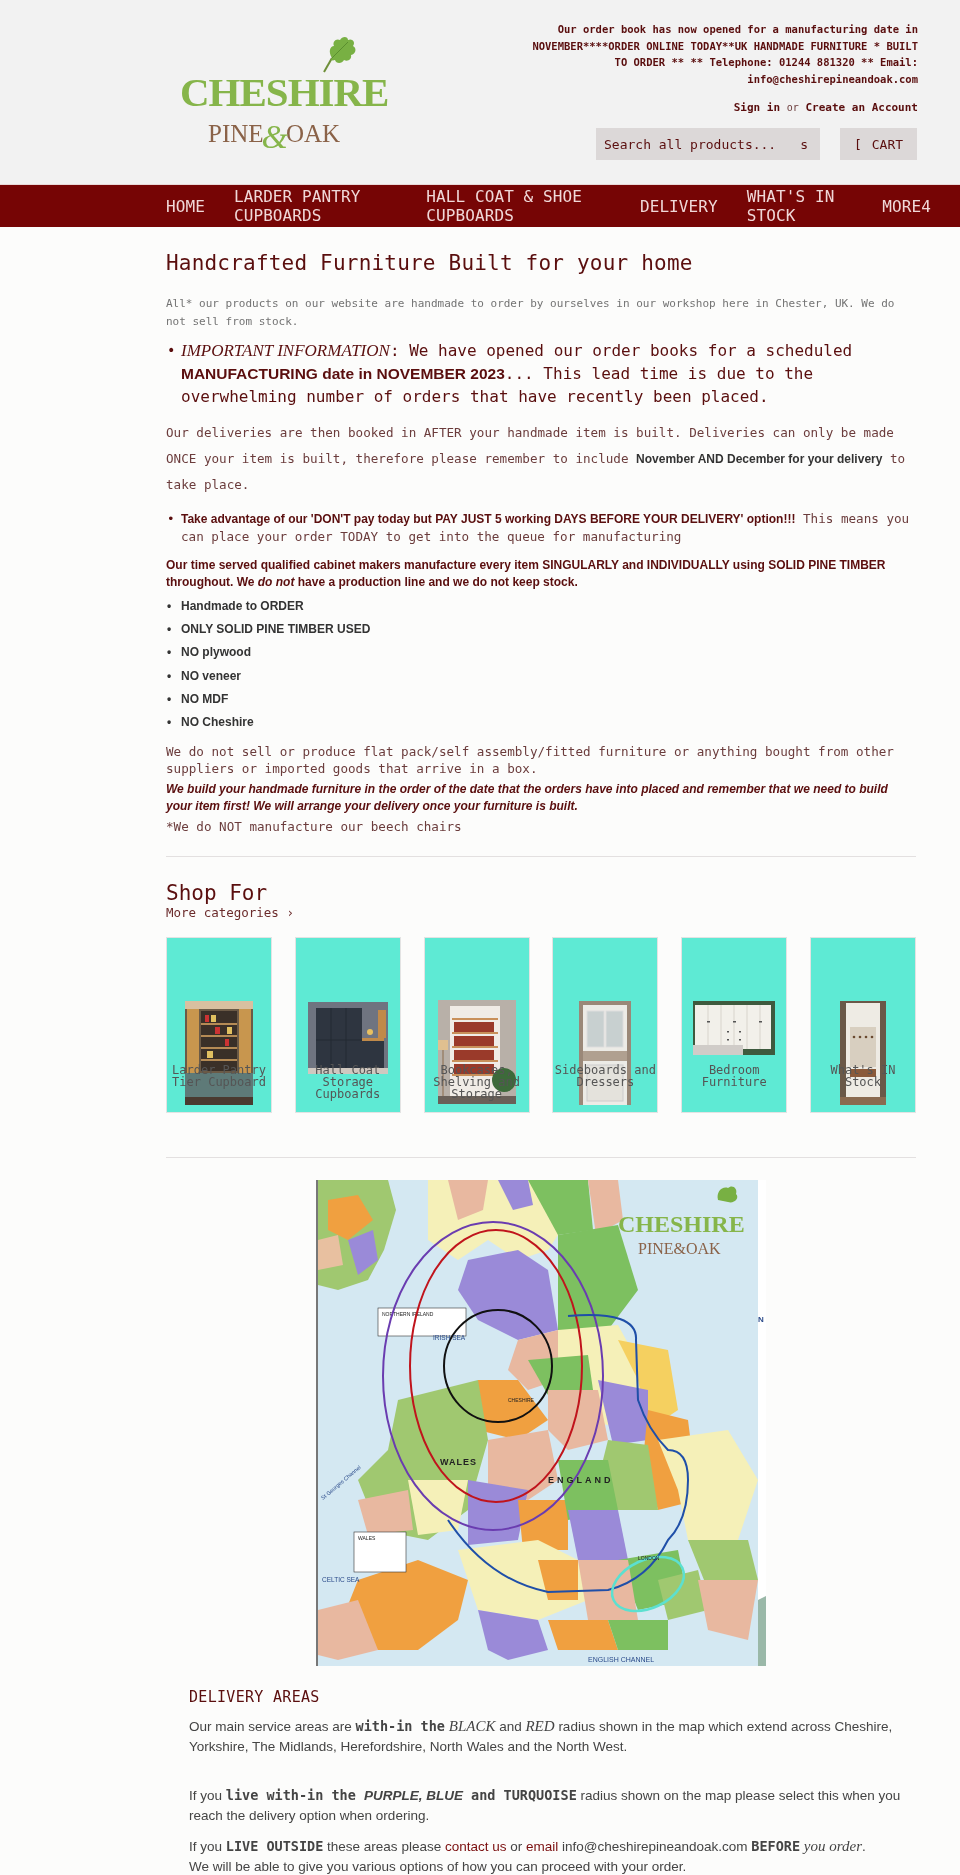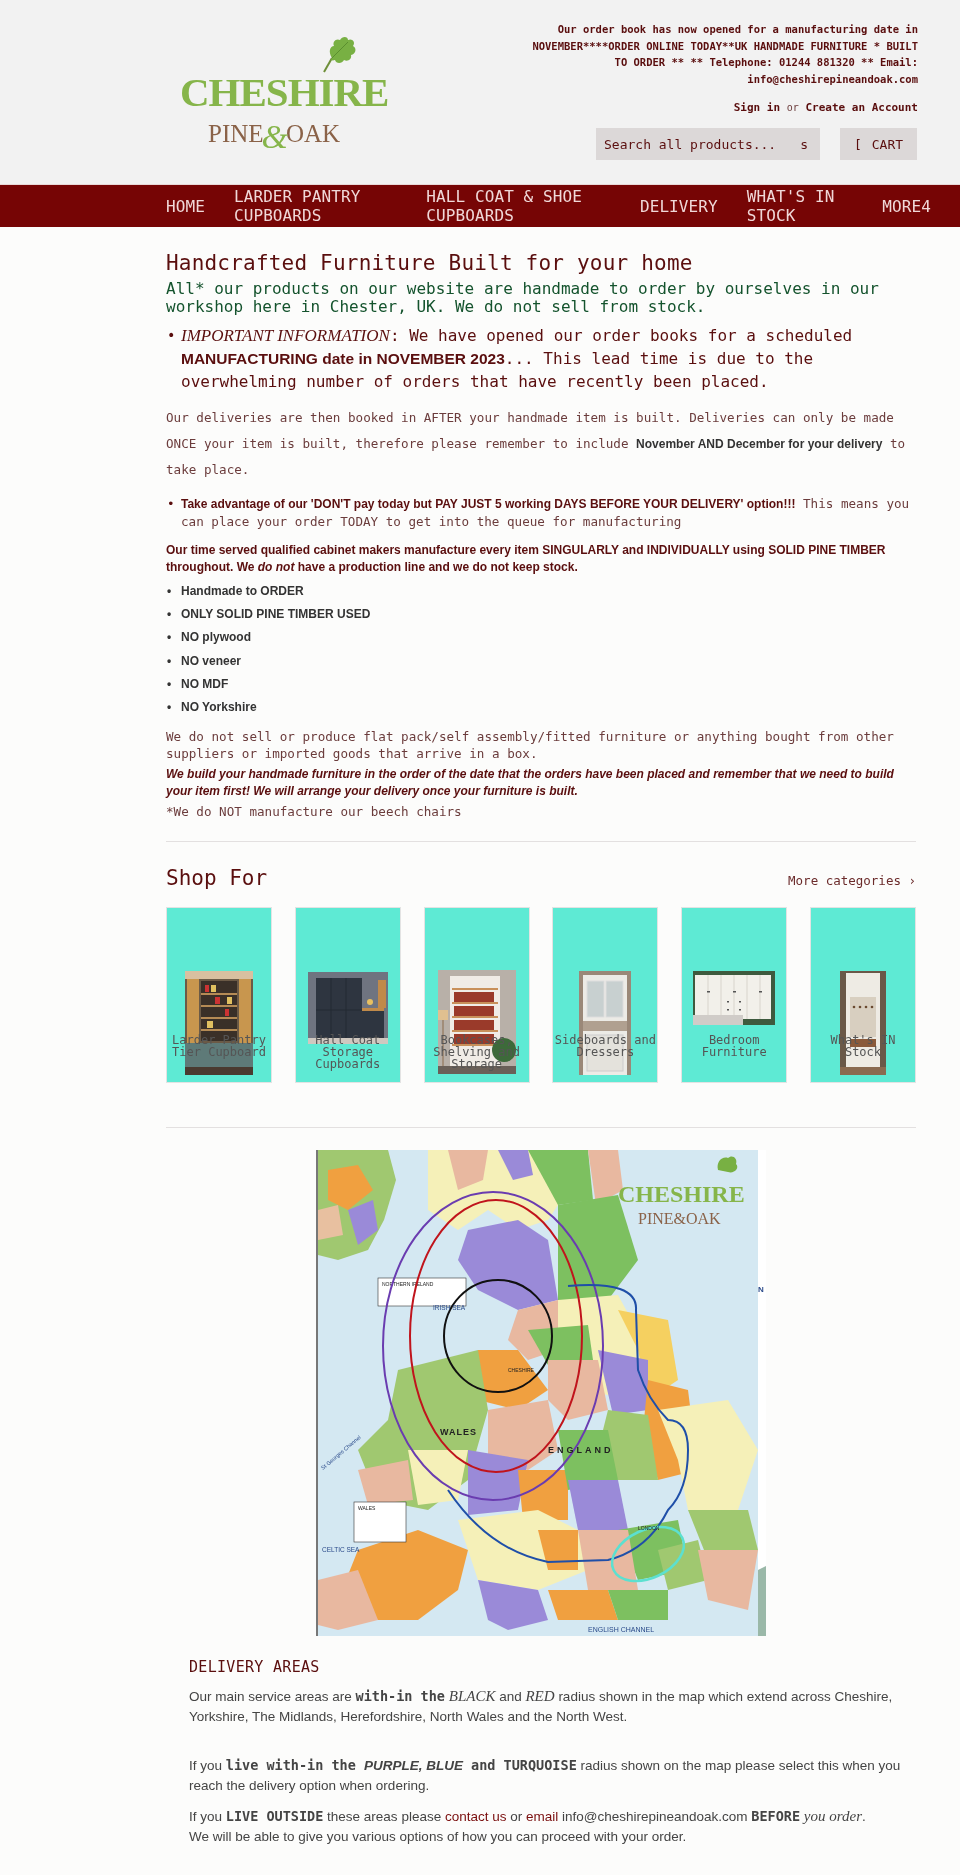--- a/index.html
+++ b/index.html
@@ -22,42 +22,42 @@
   .search .sicon { font-size: 13px; }
   .cart { position: absolute; left: 840px; top: 128px; width: 77px; height: 32px; background: #dcd8d8; display: flex; align-items: center; justify-content: center; gap: 10px; font-size: 13px; color: #5a0e0e; }
 
   
   .nav { background: #760505; height: 43px; border-top: 1px solid #e8d8d8; display: flex; align-items: center; padding-left: 166px; }
   .nav a { color: #f0d8d8; font-size: 16px; text-decoration: none; margin-right: 29px; letter-spacing: 0.1px; }
 
   
   .main { width: 750px; margin-left: 166px; }
   h1.title { font-size: 21px; font-weight: normal; color: #5a0e0e; margin-top: 24px; letter-spacing: 0.2px; }
-  p.intro { font-size: 16px; line-height: 18px; color: #14532d; margin-top: 5px; }
+  p.intro { font-size: 11px; line-height: 18px; color: #737373; margin-top: 20px; }
   ul.imp { margin-top: 8px; padding-left: 15px; list-style: none; }
   ul.imp li { position: relative; font-size: 16px; line-height: 23px; color: #5a0e0e; }
   ul.imp li::before { content: "•"; position: absolute; left: -14px; top: 0; font-size: 14px; }
   .imp-label { font-family: "Liberation Serif", serif; font-style: italic; font-size: 17px; }
   .imp-bold { font-family: "Liberation Sans", sans-serif; font-weight: bold; font-size: 15.5px; }
   p.deliv { font-size: 12.6px; line-height: 26px; color: #6b3c3c; margin-top: 12px; }
   p.deliv b { font-family: "Liberation Sans", sans-serif; color: #333; font-size: 12px; }
   ul.pay { margin-top: 12px; padding-left: 15px; list-style: none; }
   ul.pay li { position: relative; font-size: 12.6px; line-height: 18px; color: #6b3c3c; }
   ul.pay li::before { content: "•"; position: absolute; left: -14px; top: 0; color: #5a0e0e; }
   ul.pay b { font-family: "Liberation Sans", sans-serif; color: #5a0e0e; font-size: 12px; }
   p.cab { font-family: "Liberation Sans", sans-serif; font-weight: bold; font-size: 12px; line-height: 17px; color: #5a0e0e; margin-top: 11px; }
   ul.feat { list-style: none; padding-left: 15px; margin-top: 4px; }
   ul.feat li { position: relative; font-family: "Liberation Sans", sans-serif; font-weight: bold; font-size: 12px; color: #333; line-height: 23.2px; }
   ul.feat li::before { content: "•"; position: absolute; left: -14px; color: #333; }
   p.flat { font-size: 12.6px; line-height: 17px; color: #6b3c3c; margin-top: 9px; }
   p.build { font-family: "Liberation Sans", sans-serif; font-weight: bold; font-style: italic; font-size: 12px; line-height: 17px; color: #5a0e0e; margin-top: 4px; }
   p.beech { font-size: 12.6px; color: #6b3c3c; margin-top: 4px; }
   hr.sep { border: none; border-top: 1px solid #e3e0e0; margin-top: 22px; }
 
-  .shop-head { display: flex; justify-content: space-between; align-items: baseline; margin-top: 24px; }
+  .shop-head { display: flex; justify-content: space-between; align-items: baseline; margin-top: 24px; flex-direction: column; }
   .shop-head h2 { font-size: 21px; font-weight: normal; color: #5a0e0e; }
   .shop-head a { font-size: 12.5px; color: #6b2b2b; text-decoration: none; }
   .cards { display: flex; justify-content: space-between; margin-top: 17px; }
   .card { width: 106px; height: 176px; background: #5eead4; border: 1px solid #e3e3e3; position: relative; overflow: hidden; }
   .card .img { position: absolute; left: 50%; transform: translateX(-50%); }
   .card .lbl { position: absolute; left: 0; right: 0; text-align: center; font-size: 12px; line-height: 12px; color: #555; top: 126px; }
   hr.sep2 { border: none; border-top: 1px solid #e3e0e0; margin-top: 44px; }
 
   .map { position: relative; width: 450px; height: 486px; margin: 22px 0 0 150px; border-left: 2px solid #777; background: #cfe4ef; overflow: hidden; }
   .map svg { position: absolute; left: 0; top: 0; }
@@ -128,25 +128,25 @@
   </ul>
 
   <p class="cab"><span>Our time served qualified cabinet makers manufacture every item SINGULARLY and INDIVIDUALLY using SOLID PINE TIMBER throughout. We </span><i>do not</i><span> have a production line and we do not keep stock.</span></p>
 
   <ul class="feat">
     <li>Handmade to ORDER</li>
     <li>ONLY SOLID PINE TIMBER USED</li>
     <li>NO plywood</li>
     <li>NO veneer</li>
     <li>NO MDF</li>
-    <li>NO Yorkshire</li>
+    <li>NO Cheshire</li>
   </ul>
 
   <p class="flat">We do not sell or produce flat pack/self assembly/fitted furniture or anything bought from other suppliers or imported goods that arrive in a box.</p>
-  <p class="build">We build your handmade furniture in the order of the date that the orders have been placed and remember that we need to build your item first! We will arrange your delivery once your furniture is built.</p>
+  <p class="build">We build your handmade furniture in the order of the date that the orders have into placed and remember that we need to build your item first! We will arrange your delivery once your furniture is built.</p>
   <p class="beech">*We do NOT manufacture our beech chairs</p>
 
   <hr class="sep">
 
   <div class="shop-head">
     <h2>Shop For</h2>
     <a href="#">More categories ›</a>
   </div>
 
   <div class="cards">

